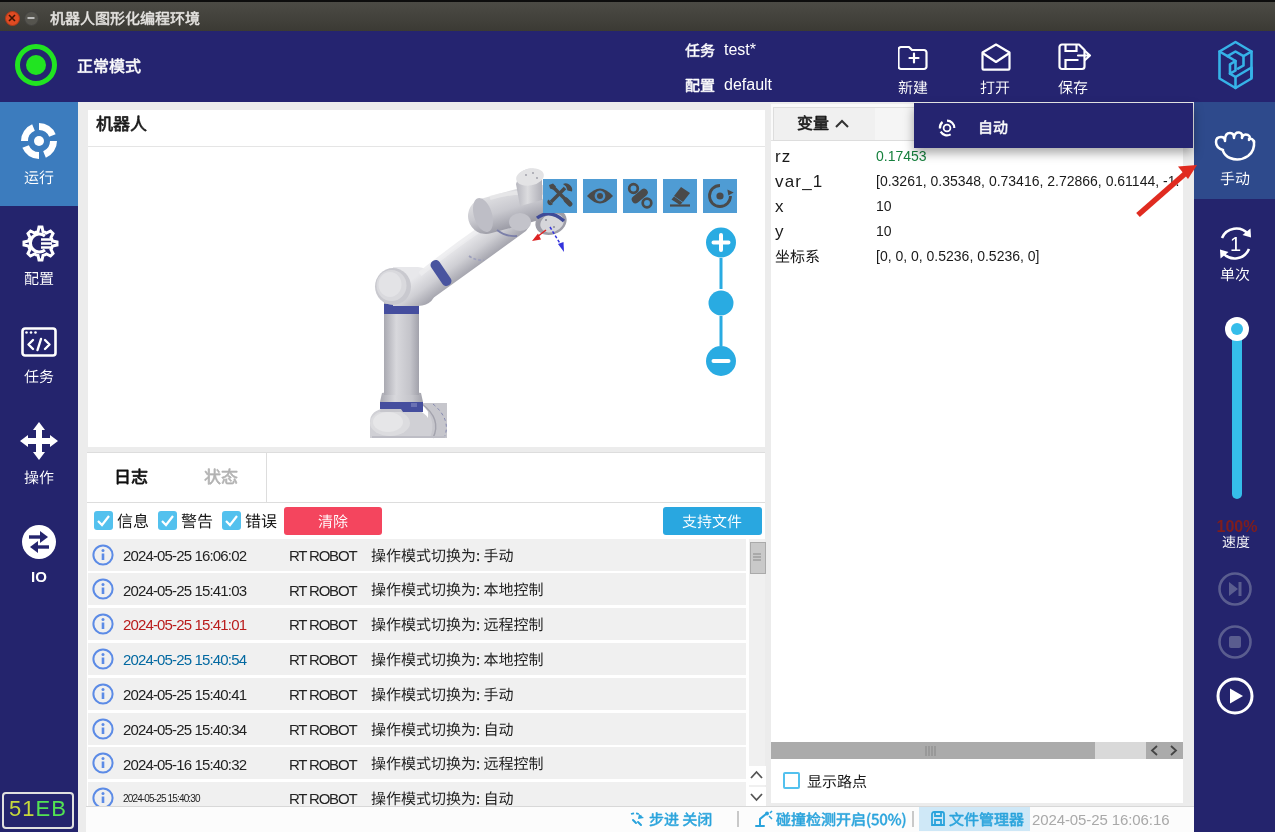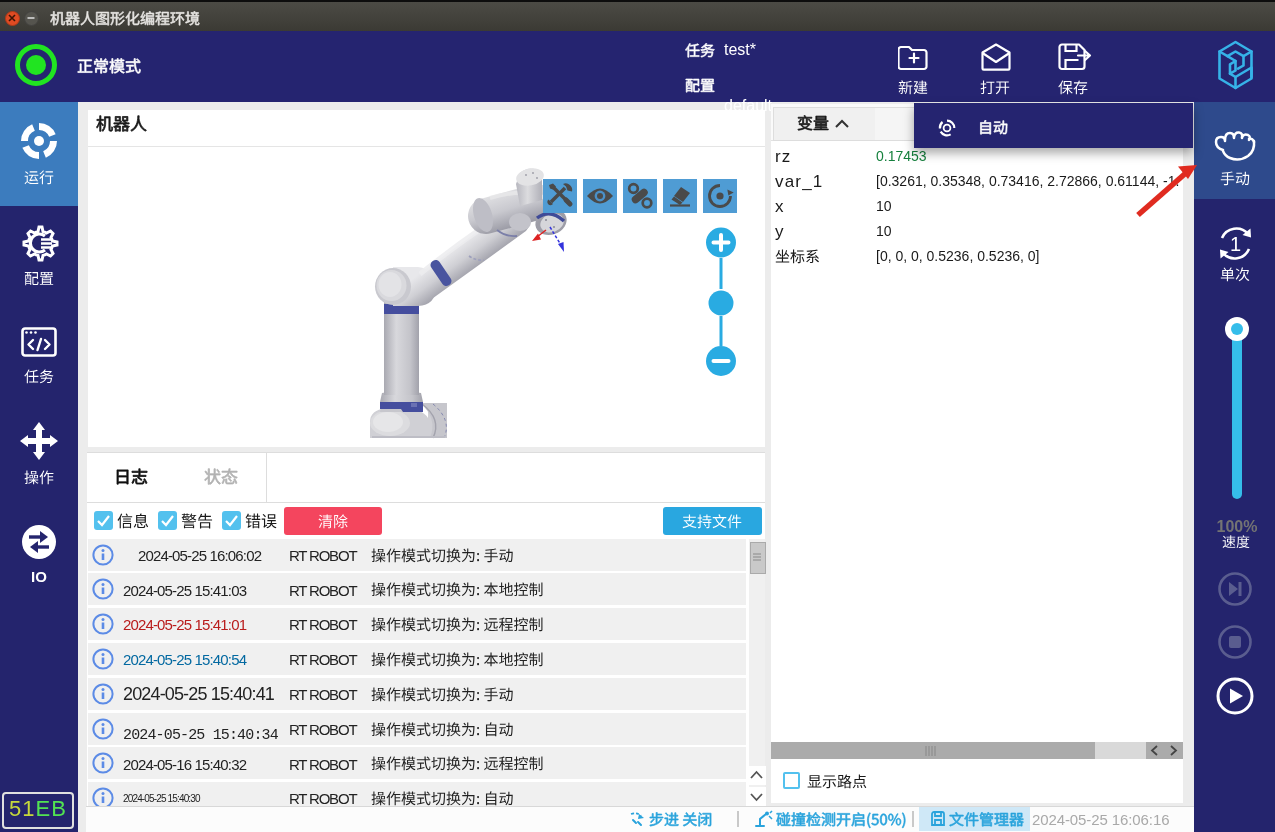--- a/index.html
+++ b/index.html
@@ -146,21 +146,21 @@
   </div>
 <div style="position:absolute;top:40.1px;font-family:'Liberation Sans',sans-serif;font-size:16px;color:#ffffff;line-height:20px;white-space:pre;left:724px;">test*</div>
 <div style="position:absolute;left:685px;top:78px;width:31px;height:18px">
     <svg width="31" height="18" viewBox="0 0 31 18">
       <g fill="#ffffff" stroke="#ffffff" stroke-width="46" transform="translate(0,13) scale(0.0150)">
         <use href="#u914D" x="0"></use>
         <use href="#u7F6E" x="1000"></use>
       </g>
     </svg>
   </div>
-<div style="position:absolute;top:75.1px;font-family:'Liberation Sans',sans-serif;font-size:16px;color:#ffffff;line-height:20px;white-space:pre;left:724px;margin-top:21px;">default</div>
+<div style="position:absolute;top:75.1px;font-family:'Liberation Sans',sans-serif;font-size:16px;color:#ffffff;line-height:20px;white-space:pre;left:724px;">default</div>
 <svg style="position:absolute;left:898px;top:42px" width="32" height="30" viewBox="0 0 32 30">
 <path d="M3 5 h8 l3 3 h12 a2.5 2.5 0 0 1 2.5 2.5 v14 a2.5 2.5 0 0 1 -2.5 2.5 h-23 a2.5 2.5 0 0 1 -2.5 -2.5 v-17 a2.5 2.5 0 0 1 2.5 -2.5 z" fill="none" stroke="#fff" stroke-width="2.2" stroke-linejoin="round"></path>
 <path d="M16 11.5 v9 M11.5 16 h9" stroke="#fff" stroke-width="2.2" stroke-linecap="round"></path>
   </svg>
 <div style="position:absolute;left:898px;top:80px;width:31px;height:18px">
     <svg width="31" height="18" viewBox="0 0 31 18">
       <g fill="#ffffff" transform="translate(0,13) scale(0.0150)">
         <use href="#u65B0" x="0"></use>
         <use href="#u5EFA" x="1000"></use>
       </g>
@@ -488,21 +488,21 @@
         <use href="#u4EF6" x="3000"></use>
       </g>
     </svg>
   </div>
 <div style="position:absolute;left:88px;top:539px;width:658px;height:32px;background:#f0f0f0;"></div>
 <svg style="position:absolute;left:92px;top:544px" width="22" height="22" viewBox="0 0 22 22">
     <circle cx="11" cy="11" r="9.6" fill="none" stroke="#5c8be6" stroke-width="2"></circle>
     <circle cx="11" cy="6.4" r="1.5" fill="#5c8be6"></circle>
     <path d="M11 9.5 V16" stroke="#5c8be6" stroke-width="2.6"></path>
   </svg>
-<div style="position:absolute;top:545.7px;font-family:'Liberation Sans',sans-serif;font-size:15px;color:#222222;line-height:19px;white-space:pre;letter-spacing:-0.85px;left:123px;margin-left:15px;">2024-05-25 16:06:02</div>
+<div style="position:absolute;top:545.7px;font-family:'Liberation Sans',sans-serif;font-size:15px;color:#222222;line-height:19px;white-space:pre;letter-spacing:-0.85px;left:123px;">2024-05-25 16:06:02</div>
 <div style="position:absolute;top:545.7px;font-family:'Liberation Sans',sans-serif;font-size:15px;color:#222222;line-height:19px;white-space:pre;letter-spacing:-1.20px;left:289px;">RT ROBOT</div>
 <div style="position:absolute;left:371px;top:548px;width:144px;height:18px">
     <svg width="144" height="18" viewBox="0 0 144 18">
       <g fill="#222222" transform="translate(0,13) scale(0.0150)">
         <use href="#u64CD" x="0"></use>
         <use href="#u4F5C" x="1000"></use>
         <use href="#u6A21" x="2000"></use>
         <use href="#u5F0F" x="3000"></use>
         <use href="#u5207" x="4000"></use>
         <use href="#u6362" x="5000"></use>
@@ -590,21 +590,21 @@
         <use href="#u5236" x="10502"></use>
       </g>
     </svg>
   </div>
 <div style="position:absolute;left:88px;top:678px;width:658px;height:32px;background:#f0f0f0;"></div>
 <svg style="position:absolute;left:92px;top:683px" width="22" height="22" viewBox="0 0 22 22">
     <circle cx="11" cy="11" r="9.6" fill="none" stroke="#5c8be6" stroke-width="2"></circle>
     <circle cx="11" cy="6.4" r="1.5" fill="#5c8be6"></circle>
     <path d="M11 9.5 V16" stroke="#5c8be6" stroke-width="2.6"></path>
   </svg>
-<div style="position:absolute;top:684.9px;font-family:'Liberation Sans',sans-serif;font-size:18px;color:#222222;line-height:19px;white-space:pre;letter-spacing:-0.85px;left:123px;">2024-05-25 15:40:41</div>
+<div style="position:absolute;top:684.9px;font-family:'Liberation Sans',sans-serif;font-size:15px;color:#222222;line-height:19px;white-space:pre;letter-spacing:-0.85px;left:123px;">2024-05-25 15:40:41</div>
 <div style="position:absolute;top:684.9px;font-family:'Liberation Sans',sans-serif;font-size:15px;color:#222222;line-height:19px;white-space:pre;letter-spacing:-1.20px;left:289px;">RT ROBOT</div>
 <div style="position:absolute;left:371px;top:687px;width:144px;height:18px">
     <svg width="144" height="18" viewBox="0 0 144 18">
       <g fill="#222222" transform="translate(0,13) scale(0.0150)">
         <use href="#u64CD" x="0"></use>
         <use href="#u4F5C" x="1000"></use>
         <use href="#u6A21" x="2000"></use>
         <use href="#u5F0F" x="3000"></use>
         <use href="#u5207" x="4000"></use>
         <use href="#u6362" x="5000"></use>
@@ -614,21 +614,21 @@
         <use href="#u52A8" x="8502"></use>
       </g>
     </svg>
   </div>
 <div style="position:absolute;left:88px;top:713px;width:658px;height:32px;background:#f0f0f0;"></div>
 <svg style="position:absolute;left:92px;top:718px" width="22" height="22" viewBox="0 0 22 22">
     <circle cx="11" cy="11" r="9.6" fill="none" stroke="#5c8be6" stroke-width="2"></circle>
     <circle cx="11" cy="6.4" r="1.5" fill="#5c8be6"></circle>
     <path d="M11 9.5 V16" stroke="#5c8be6" stroke-width="2.6"></path>
   </svg>
-<div style="position:absolute;top:719.7px;font-family:Liberation Mono, monospace;font-size:15px;color:#222222;line-height:19px;white-space:pre;letter-spacing:-0.85px;left:123px;margin-top:6px;">2024-05-25 15:40:34</div>
+<div style="position:absolute;top:719.7px;font-family:Liberation Sans, sans-serif;font-size:15px;color:#222222;line-height:19px;white-space:pre;letter-spacing:-0.85px;left:123px;">2024-05-25 15:40:34</div>
 <div style="position:absolute;top:719.7px;font-family:'Liberation Sans',sans-serif;font-size:15px;color:#222222;line-height:19px;white-space:pre;letter-spacing:-1.20px;left:289px;">RT ROBOT</div>
 <div style="position:absolute;left:371px;top:722px;width:144px;height:18px">
     <svg width="144" height="18" viewBox="0 0 144 18">
       <g fill="#222222" transform="translate(0,13) scale(0.0150)">
         <use href="#u64CD" x="0"></use>
         <use href="#u4F5C" x="1000"></use>
         <use href="#u6A21" x="2000"></use>
         <use href="#u5F0F" x="3000"></use>
         <use href="#u5207" x="4000"></use>
         <use href="#u6362" x="5000"></use>
@@ -794,21 +794,21 @@
     <svg width="31" height="18" viewBox="0 0 31 18">
       <g fill="#ffffff" transform="translate(0,13) scale(0.0150)">
         <use href="#u5355" x="0"></use>
         <use href="#u6B21" x="1000"></use>
       </g>
     </svg>
   </div>
 <div style="position:absolute;left:1232px;top:318px;width:10px;height:181px;background:#35bdea;border-radius:5px"></div>
 <div style="position:absolute;left:1225px;top:317px;width:24px;height:24px;background:#fff;border-radius:50%"></div>
 <div style="position:absolute;left:1231px;top:323px;width:12px;height:12px;background:#35bdea;border-radius:50%"></div>
-<div style="position:absolute;top:517.1px;font-family:'Liberation Sans',sans-serif;font-size:16px;color:#737373;line-height:20px;white-space:pre;font-weight:bold;left:1237px;transform:translateX(-50%);">100%</div>
+<div style="position:absolute;top:517.1px;font-family:'Liberation Sans',sans-serif;font-size:16px;color:#7f1d1d;line-height:20px;white-space:pre;font-weight:bold;left:1237px;transform:translateX(-50%);">100%</div>
 <div style="position:absolute;left:1222px;top:535px;width:29px;height:17px">
     <svg width="29" height="17" viewBox="0 0 29 17">
       <g fill="#ffffff" transform="translate(0,12) scale(0.0140)">
         <use href="#u901F" x="0"></use>
         <use href="#u5EA6" x="1000"></use>
       </g>
     </svg>
   </div>
 <svg style="position:absolute;left:1217px;top:571px" width="36" height="36" viewBox="0 0 36 36">
 <circle cx="18" cy="18" r="15.5" fill="none" stroke="#5a5d8f" stroke-width="2.6"></circle>

